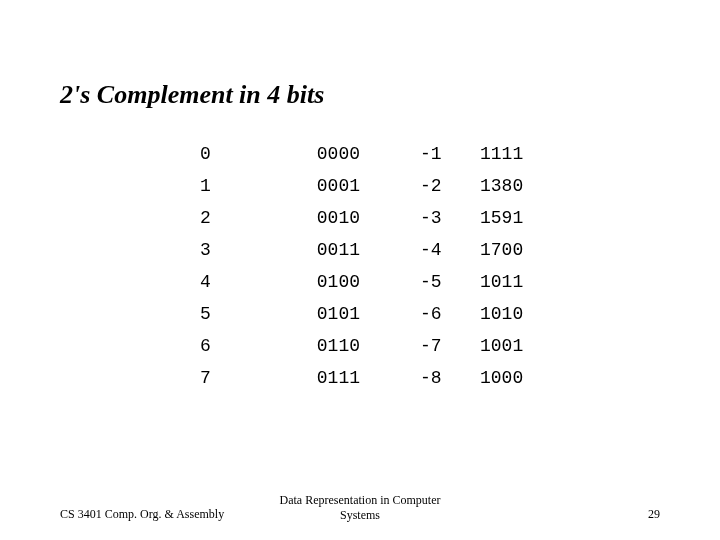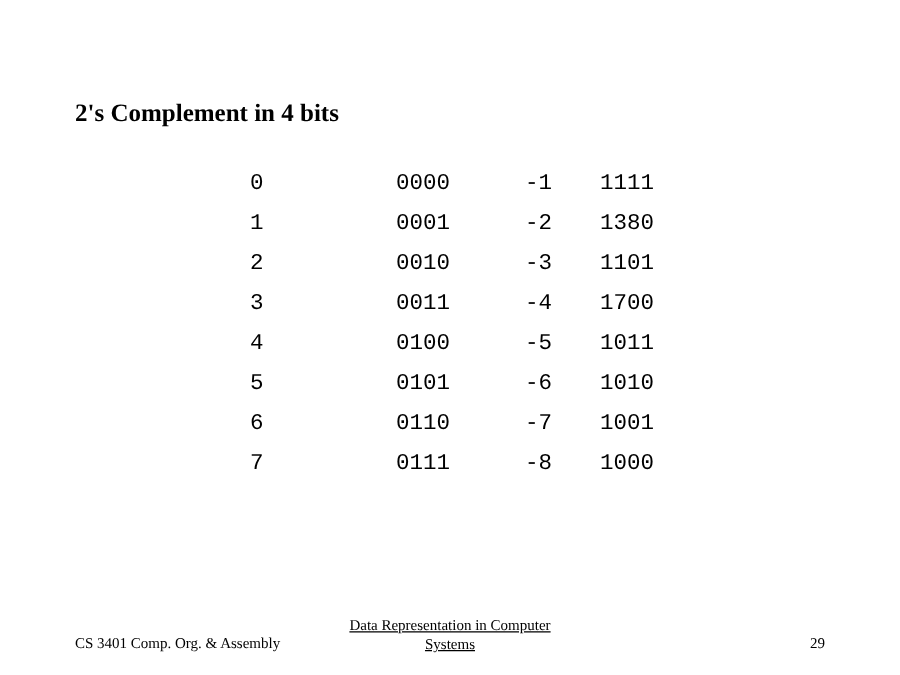--- a/index.html
+++ b/index.html
@@ -1,29 +1,29 @@
 <!DOCTYPE html>
 <html><head>
 <meta charset="utf-8">
 <style>
   * { margin: 0; padding: 0; box-sizing: border-box; }
   html, body { width: 720px; height: 540px; background: #fff; font-family: "Times New Roman", Times, serif; color: #000; }
   .slide { width: 720px; height: 540px; position: relative; padding: 80px 60px 0 60px; }
-  .title { font-size: 20px; font-weight: bold; margin-bottom: 28px; }
+  .title { font-size: 26px; font-weight: bold; margin-bottom: 28px; font-style: italic; }
   .table-wrap { margin-left: 140px; }
   table { border-collapse: collapse; }
   td { font-family: "Courier New", Courier, monospace; font-size: 18px; padding: 6px 0; }
   td.dec-pos { width: 60px; text-align: left; }
   td.bin-pos { width: 100px; text-align: right; }
   td.gap { width: 60px; }
   td.dec-neg { width: 60px; text-align: left; }
   td.bin-neg { width: 80px; text-align: left; }
   .footer { position: absolute; bottom: 18px; left: 0; width: 720px; font-family: "Times New Roman", Times, serif; font-size: 12px; }
   .footer-left { position: absolute; left: 60px; bottom: 0; }
-  .footer-center { position: absolute; left: 0; width: 720px; text-align: center; bottom: 0; line-height: 1.2; text-decoration: underline; }
+  .footer-center { position: absolute; left: 0; width: 720px; text-align: center; bottom: 0; line-height: 1.2; }
   .footer-right { position: absolute; right: 60px; bottom: 0; }
 </style>
 </head>
 <body>
 
 <div class="slide">
   <h1 class="title">2's Complement in 4 bits</h1>
 
   <div class="table-wrap">
     <table>
@@ -40,21 +40,21 @@
           <td class="bin-pos">0001</td>
           <td class="gap"></td>
           <td class="dec-neg">-2</td>
           <td class="bin-neg">1380</td>
         </tr>
         <tr>
           <td class="dec-pos">2</td>
           <td class="bin-pos">0010</td>
           <td class="gap"></td>
           <td class="dec-neg">-3</td>
-          <td class="bin-neg">1101</td>
+          <td class="bin-neg">1591</td>
         </tr>
         <tr>
           <td class="dec-pos">3</td>
           <td class="bin-pos">0011</td>
           <td class="gap"></td>
           <td class="dec-neg">-4</td>
           <td class="bin-neg">1700</td>
         </tr>
         <tr>
           <td class="dec-pos">4</td>

